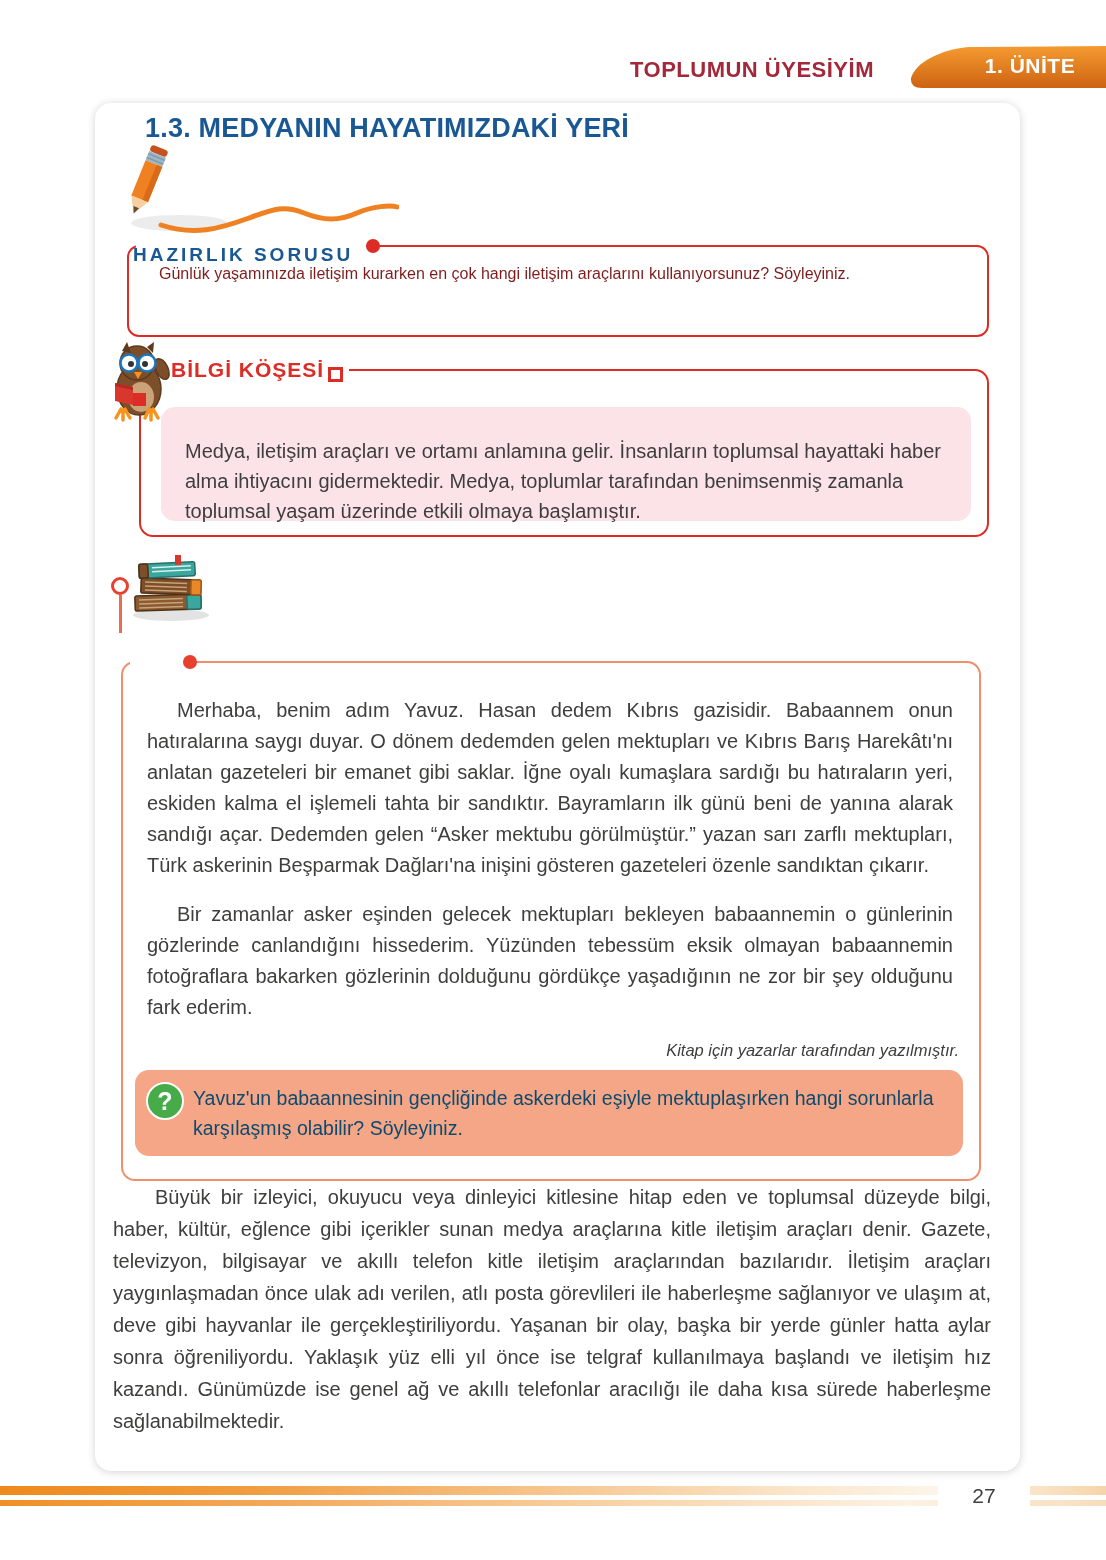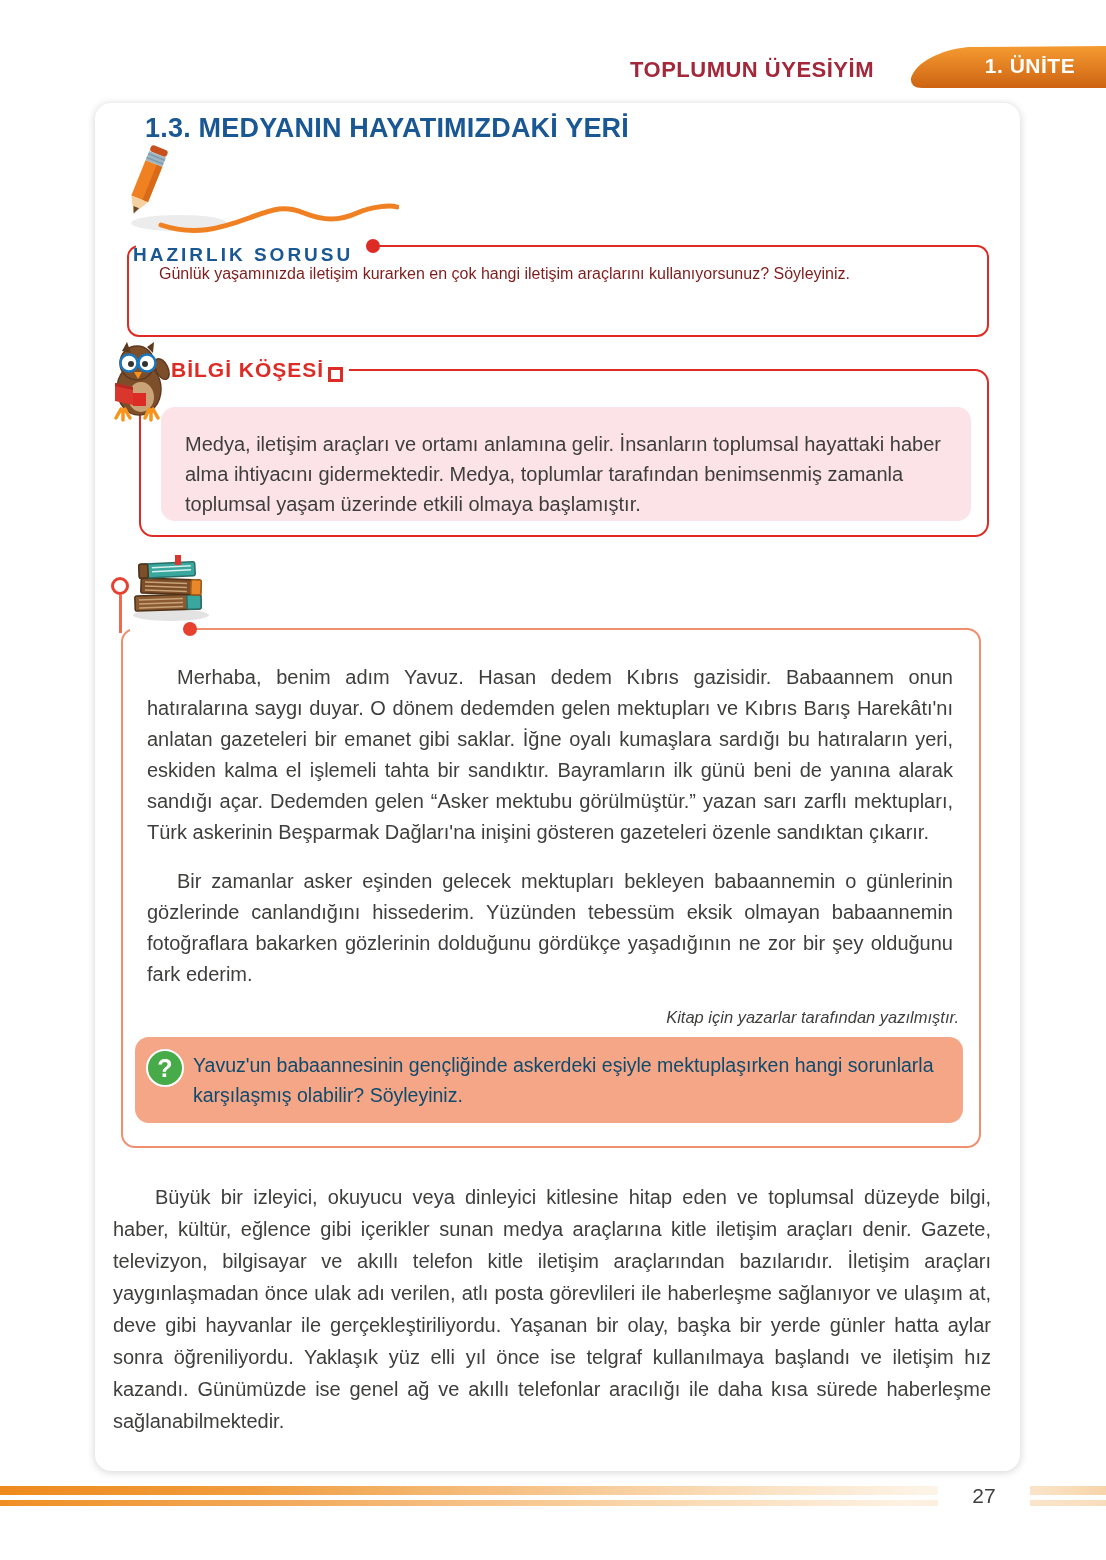--- a/index.html
+++ b/index.html
@@ -38,31 +38,31 @@
   .bilgi-label-row{position:absolute;left:72px;top:251px;z-index:4;background:#fff;
                    display:flex;align-items:flex-end;padding:2px 6px 2px 4px;height:26px;}
   .bilgi-label{font-size:21px;font-weight:bold;color:#dd2c26;letter-spacing:1px;}
   .bilgi-square-open{display:inline-block;width:9px;height:9px;border:3px solid #dd2c26;
                      margin-left:4px;}
   .bilgi-box{position:absolute;left:44px;top:266px;width:846px;height:164px;
              border:2.5px solid #dd2c26;border-radius:14px;}
   .bilgi-square-fill{position:absolute;left:38px;top:290px;width:13px;height:13px;
                      background:#dd2c26;z-index:6;}
   .bilgi-inner{position:absolute;left:20px;top:36px;right:16px;bottom:14px;background:#fbe3e8;
-               border-radius:14px;padding:22px 24px;box-sizing:border-box;}
+               border-radius:14px;padding:29px 24px;box-sizing:border-box;}
   .bilgi-inner .b-text{font-size:20px;line-height:1.5;color:#3e3e3d;}
 
   
   .okuma-ring{position:absolute;left:16px;top:474px;width:12px;height:12px;
               border:3.5px solid #e6402e;border-radius:50%;background:#fff;z-index:3;}
   .okuma-vline{position:absolute;left:24px;top:492px;width:3px;height:38px;background:#ed6a4d;}
   .books-wrap{position:absolute;left:34px;top:444px;width:84px;height:74px;z-index:3;}
   .okuma-label{position:absolute;left:120px;top:456px;font-size:31px;font-weight:bold;
                color:#f26522;letter-spacing:.3px;}
-  .okuma-box{position:absolute;left:26px;top:525px;width:860px;height:520px;
+  .okuma-box{position:absolute;left:26px;top:558px;width:860px;height:520px;
              border:2px solid #ef8f6d;border-radius:14px;box-sizing:border-box;}
   .okuma-box .gap{position:absolute;top:-2px;left:7px;width:53px;height:3px;background:#fff;}
   .okuma-box .dot{position:absolute;top:-8px;left:60px;width:14px;height:14px;
                   border-radius:50%;background:#e6402e;}
   .okuma-text{padding:32px 26px 0 24px;}
   .okuma-text p{margin:0 0 18px 0;font-size:20px;line-height:31px;color:#3e3e3d;
                 text-align:justify;text-indent:30px;}
   .attribution{margin:2px 20px 10px 0;font-size:16.5px;font-style:italic;text-align:right;
                color:#3e3e3d;}
   .reading-question{position:relative;margin:8px 16px 0 12px;background:#f5a687;

